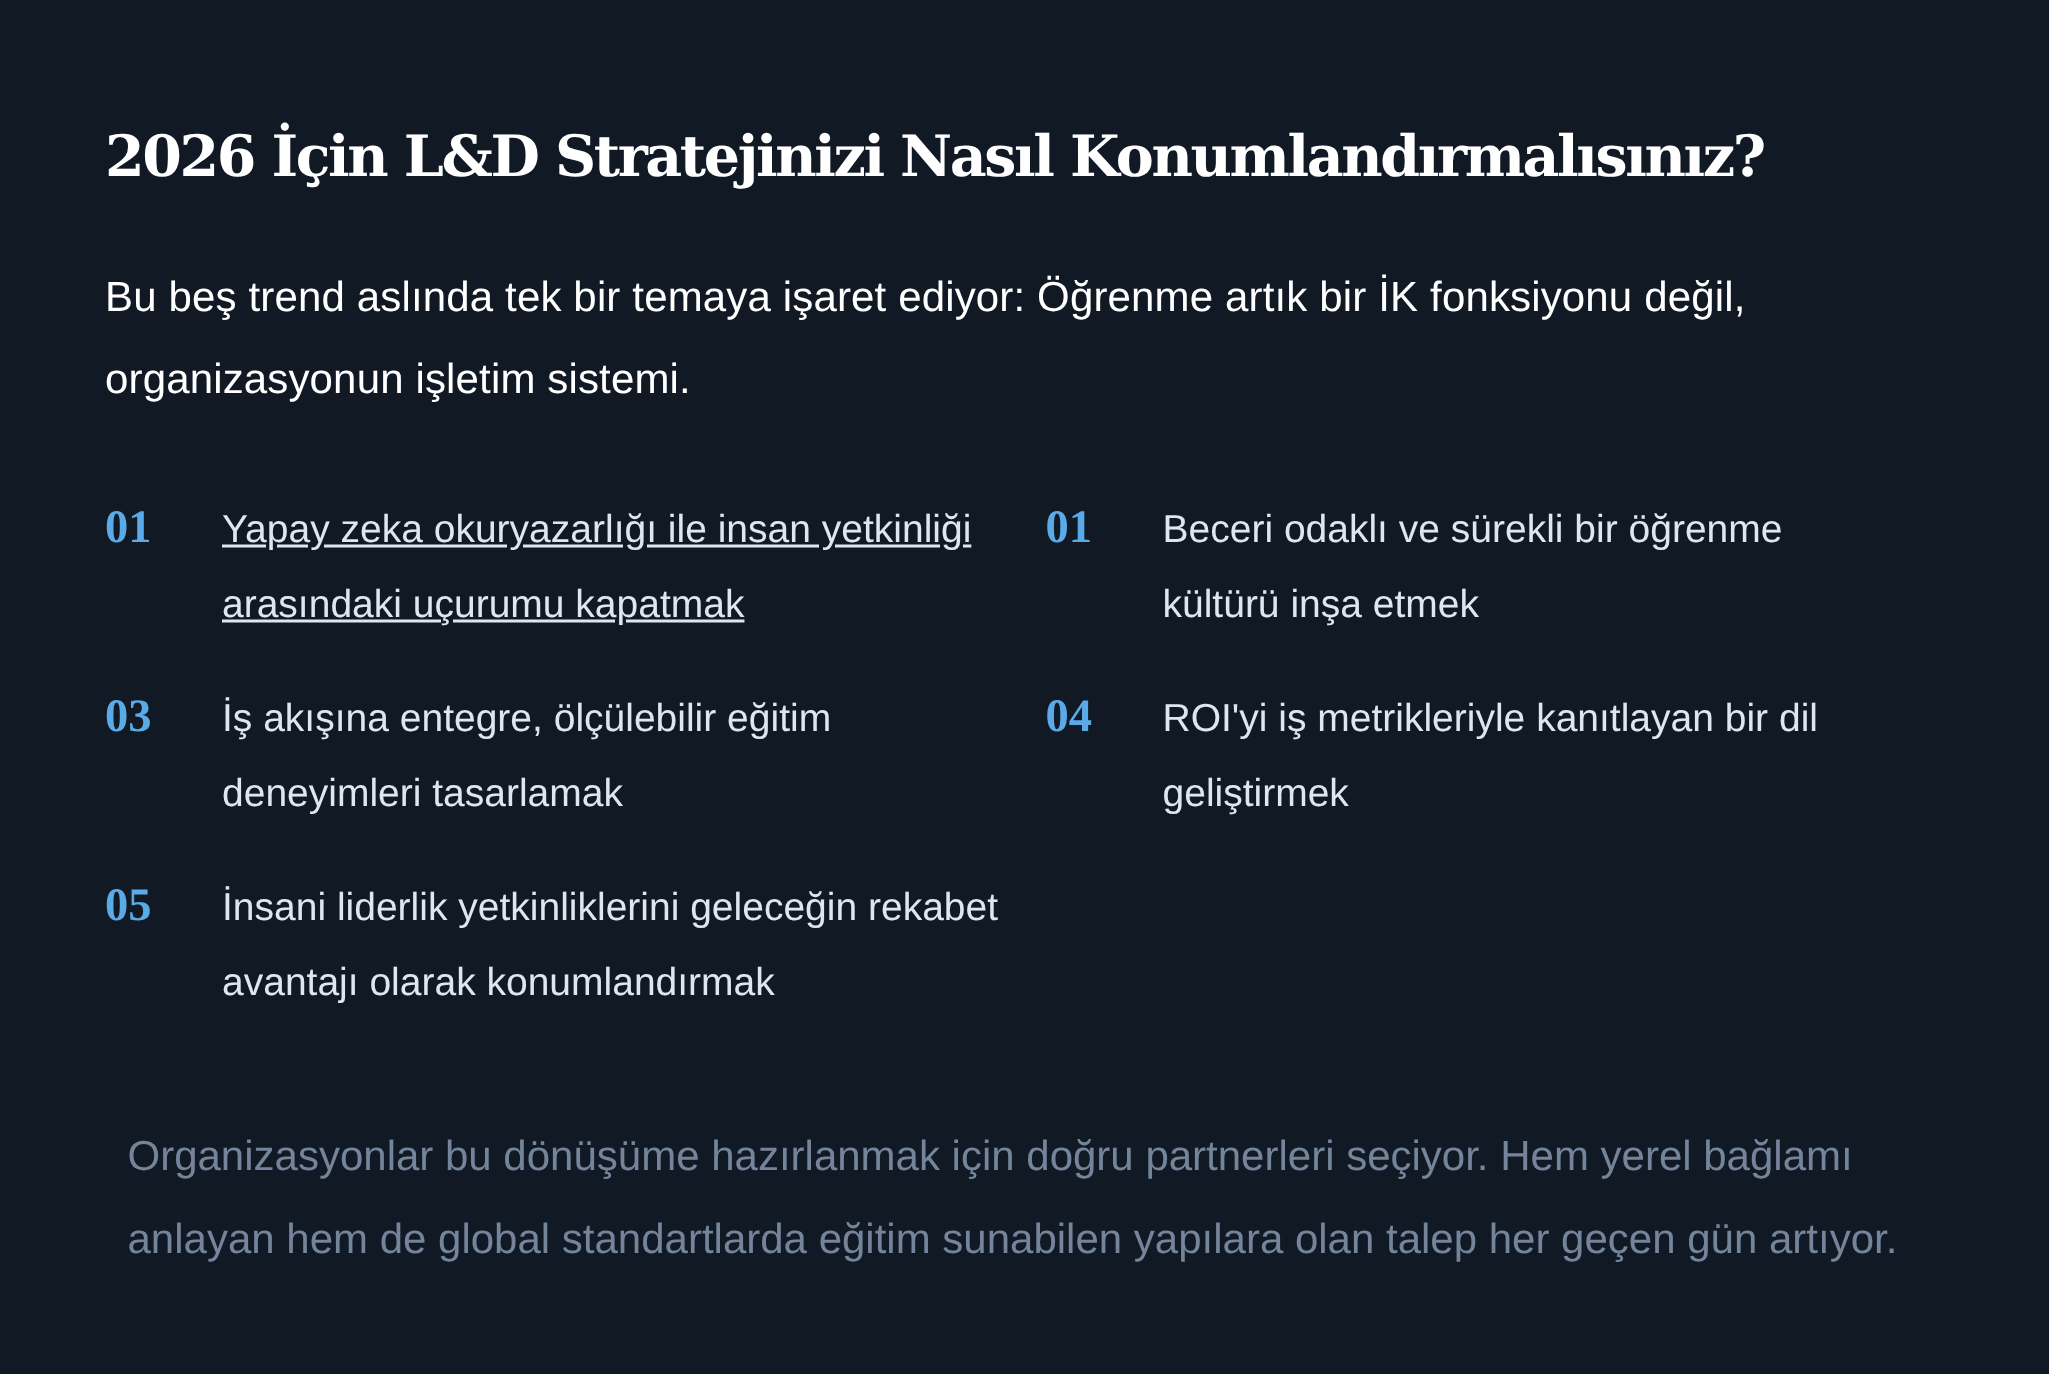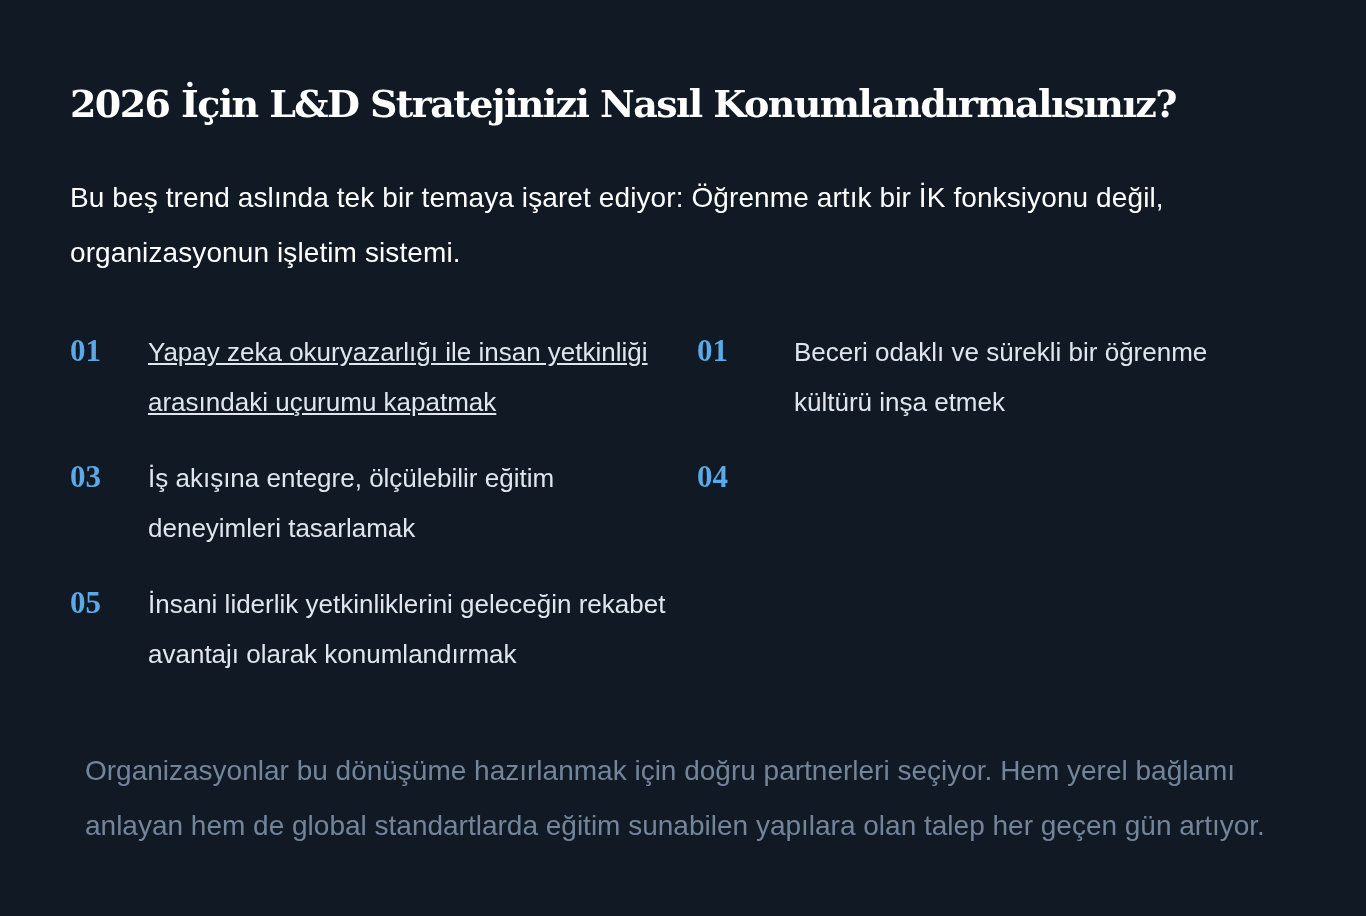--- a/index.html
+++ b/index.html
@@ -91,28 +91,29 @@
 
   <p class="intro">Bu beş trend aslında tek bir temaya işaret ediyor: Öğrenme artık bir İK fonksiyonu değil, organizasyonun işletim sistemi.</p>
 
   <div class="grid">
     <div class="item" style="left:0; top:0; width:600px;">
       <span class="num">01</span>
       <span class="text" style="width:550px;text-decoration:underline;">Yapay zeka okuryazarlığı ile insan yetkinliği arasındaki uçurumu kapatmak</span>
     </div>
     <div class="item" style="left:627px; top:0; width:600px;">
       <span class="num">01</span>
-      <span class="text" style="width:470px;margin-left:19px;">Beceri odaklı ve sürekli bir öğrenme kültürü inşa etmek</span>
+      <span class="text" style="width:470px;">Beceri odaklı ve sürekli bir öğrenme kültürü inşa etmek</span>
     </div>
     <div class="item" style="left:0; top:126px; width:600px;">
       <span class="num">03</span>
       <span class="text" style="width:470px;">İş akışına entegre, ölçülebilir eğitim deneyimleri tasarlamak</span>
     </div>
     <div class="item" style="left:627px; top:126px; width:600px;">
       <span class="num">04</span>
+      <span class="text" style="width:500px;">ROI'yi iş metrikleriyle kanıtlayan bir dil geliştirmek</span>
     </div>
     <div class="item" style="left:0; top:252px; width:600px;">
       <span class="num">05</span>
       <span class="text" style="width:530px;">İnsani liderlik yetkinliklerini geleceğin rekabet avantajı olarak konumlandırmak</span>
     </div>
   </div>
 
   <p class="outro">Organizasyonlar bu dönüşüme hazırlanmak için doğru partnerleri seçiyor. Hem yerel bağlamı anlayan hem de global standartlarda eğitim sunabilen yapılara olan talep her geçen gün artıyor.</p>
 </div>
 

